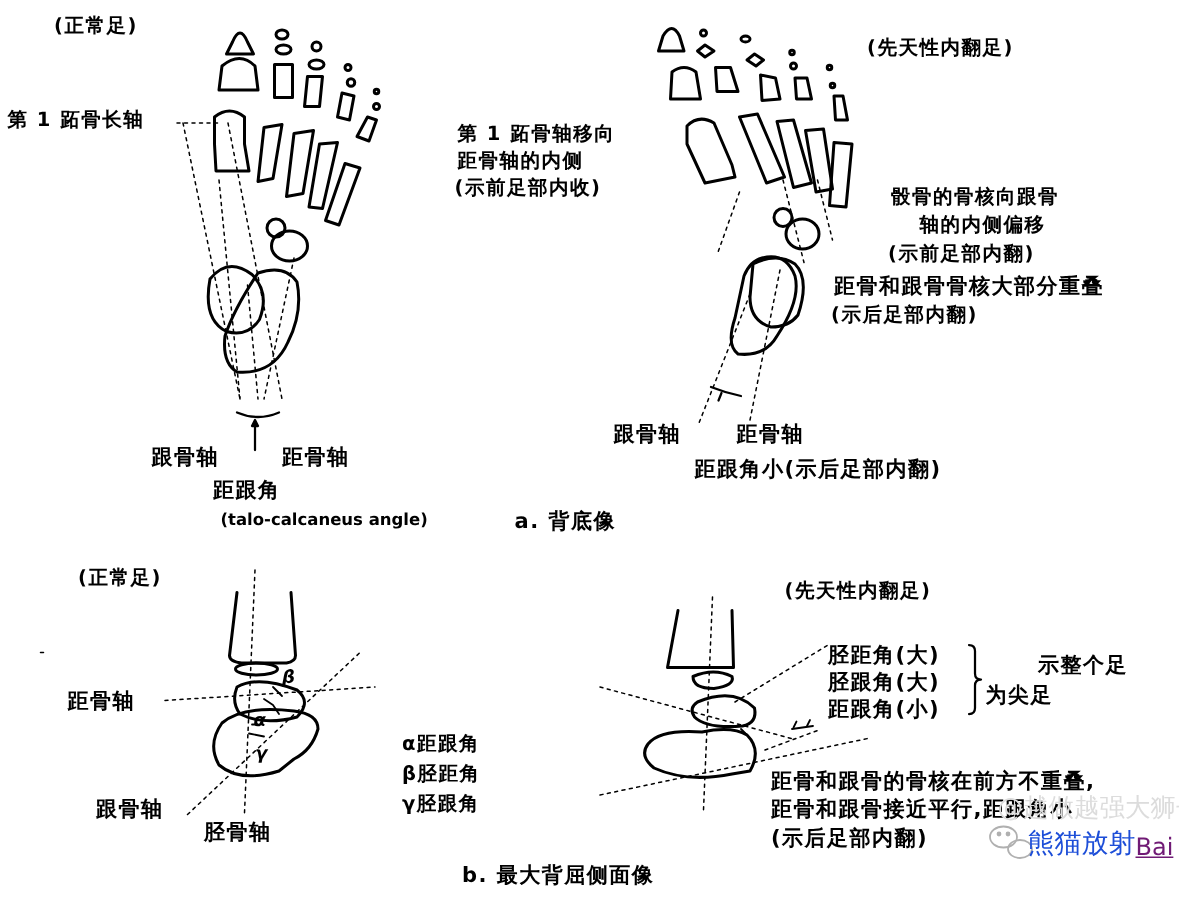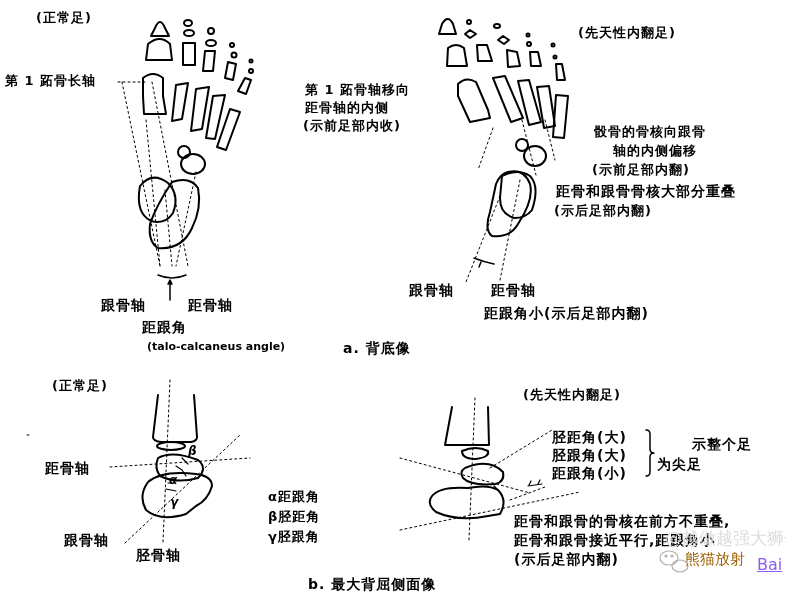--- a/index.html
+++ b/index.html
@@ -3,23 +3,23 @@
 <meta charset="utf-8">
 <style>
   html, body { margin: 0; padding: 0; background: #ffffff; }
   body { width: 786px; height: 598px; position: relative; overflow: hidden;
          font-family: "DejaVu Sans", sans-serif; color: #000; }
   .lbl { position: absolute; font-weight: bold; font-size: 14px; line-height: 17px; white-space: nowrap; letter-spacing: 1px; }
   .lbl.sm { font-size: 13px; line-height: 16px; }
   .lbl.en { font-weight: bold; font-size: 11px; letter-spacing: 0; }
   .lbl.cap { font-size: 14px; }
   svg.art { position: absolute; left: 0; top: 0; }
-  .wm { position: absolute; color: #a16207; font-size: 15px; font-weight: normal; white-space: nowrap; }
+  .wm { position: absolute; color: #1d4ed8; font-size: 18px; font-weight: normal; white-space: nowrap; }
   .wm.faint { color: #dcdcdc; font-size: 17px; }
-  .wm.baidu { color: #8b5cf6; font-size: 16px; text-decoration: underline; }
+  .wm.baidu { color: #701a75; font-size: 16px; text-decoration: underline; }
 </style>
 </head>
 <body>
 
 <svg class="art" width="786" height="598" viewBox="0 0 786 598" fill="none" stroke="#000" stroke-width="2" stroke-linecap="round" stroke-linejoin="round">
 
   <g>
 
     <path d="M155 28 q5 -12 10 0 l4 8 h-18 z"></path>
     <path d="M148 44 q12 -10 22 0 l2 16 h-26 z"></path>
@@ -162,21 +162,21 @@
 <div class="lbl sm" style="left:305px;top:82px;">第 1 跖骨轴移向</div>
 <div class="lbl sm" style="left:305px;top:100px;">距骨轴的内侧</div>
 <div class="lbl sm" style="left:303px;top:118px;">(示前足部内收)</div>
 <div class="lbl sm" style="left:594px;top:124px;">骰骨的骨核向跟骨</div>
 <div class="lbl sm" style="left:594px;top:143px;margin-left:19px;">轴的内侧偏移</div>
 <div class="lbl sm" style="left:592px;top:162px;">(示前足部内翻)</div>
 <div class="lbl" style="left:556px;top:183px;">距骨和跟骨骨核大部分重叠</div>
 <div class="lbl sm" style="left:554px;top:203px;">(示后足部内翻)</div>
 <div class="lbl" style="left:409px;top:282px;">跟骨轴</div>
 <div class="lbl" style="left:491px;top:282px;">距骨轴</div>
-<div class="lbl" style="left:472px;top:305px;padding-left:12px;">距跟角小(示后足部内翻)</div>
+<div class="lbl" style="left:451px;top:305px;padding-left:12px;">距跟角小(示后足部内翻)</div>
 
 <div class="lbl cap" style="left:343px;top:340px;">a. 背底像</div>
 
 <div class="lbl sm" style="left:52px;top:378px;">(正常足)</div>
 <div class="lbl" style="left:45px;top:460px;">距骨轴</div>
 <div class="lbl" style="left:64px;top:532px;">跟骨轴</div>
 <div class="lbl" style="left:136px;top:547px;">胫骨轴</div>
 <div class="lbl en" style="left:188px;top:443px;font-style:italic;font-size:12px;">β</div>
 <div class="lbl en" style="left:169px;top:472px;font-style:italic;font-size:12px;">α</div>
 <div class="lbl en" style="left:170px;top:494px;font-style:italic;font-size:12px;">γ</div>

